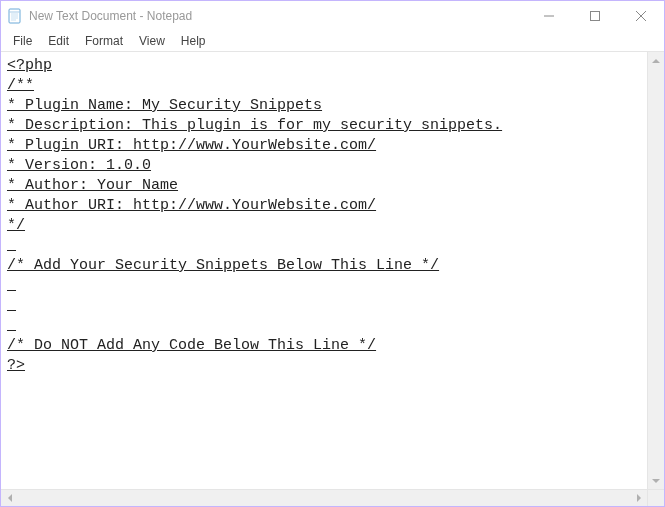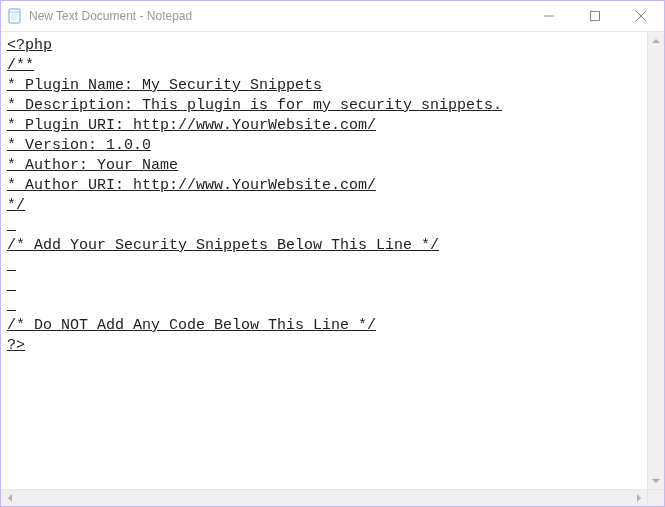--- a/index.html
+++ b/index.html
@@ -172,20 +172,27 @@
       </div>
       <div class="win-btn close">
         <svg width="10" height="10" viewBox="0 0 10 10">
           <line x1="0" y1="0" x2="10" y2="10" stroke="#888888" stroke-width="1"></line>
           <line x1="10" y1="0" x2="0" y2="10" stroke="#888888" stroke-width="1"></line>
         </svg>
       </div>
     </div>
   </div>
 
+  <div class="menubar">
+    <span class="menu-item">File</span>
+    <span class="menu-item">Edit</span>
+    <span class="menu-item">Format</span>
+    <span class="menu-item">View</span>
+    <span class="menu-item">Help</span>
+  </div>
 
   <div class="content-wrap">
     <div class="editor" id="editor"><div class="line">&lt;?php</div><div class="line">/**</div><div class="line">* Plugin Name: My Security Snippets</div><div class="line">* Description: This plugin is for my security snippets.</div><div class="line">* Plugin URI: http://www.YourWebsite.com/</div><div class="line">* Version: 1.0.0</div><div class="line">* Author: Your Name</div><div class="line">* Author URI: http://www.YourWebsite.com/</div><div class="line">*/</div><div class="line">&nbsp;</div><div class="line">/* Add Your Security Snippets Below This Line */</div><div class="line">&nbsp;</div><div class="line">&nbsp;</div><div class="line">&nbsp;</div><div class="line">/* Do NOT Add Any Code Below This Line */</div><div class="line">?&gt;</div></div>
     <div class="vscroll">
       <div class="vscroll-arrow up">
         <svg width="8" height="4" viewBox="0 0 8 4">
             <path d="M0 4 L4 0 L8 4 Z" fill="#b0b0b0"></path>
           </svg>
       </div>
       <div class="vscroll-arrow down">

